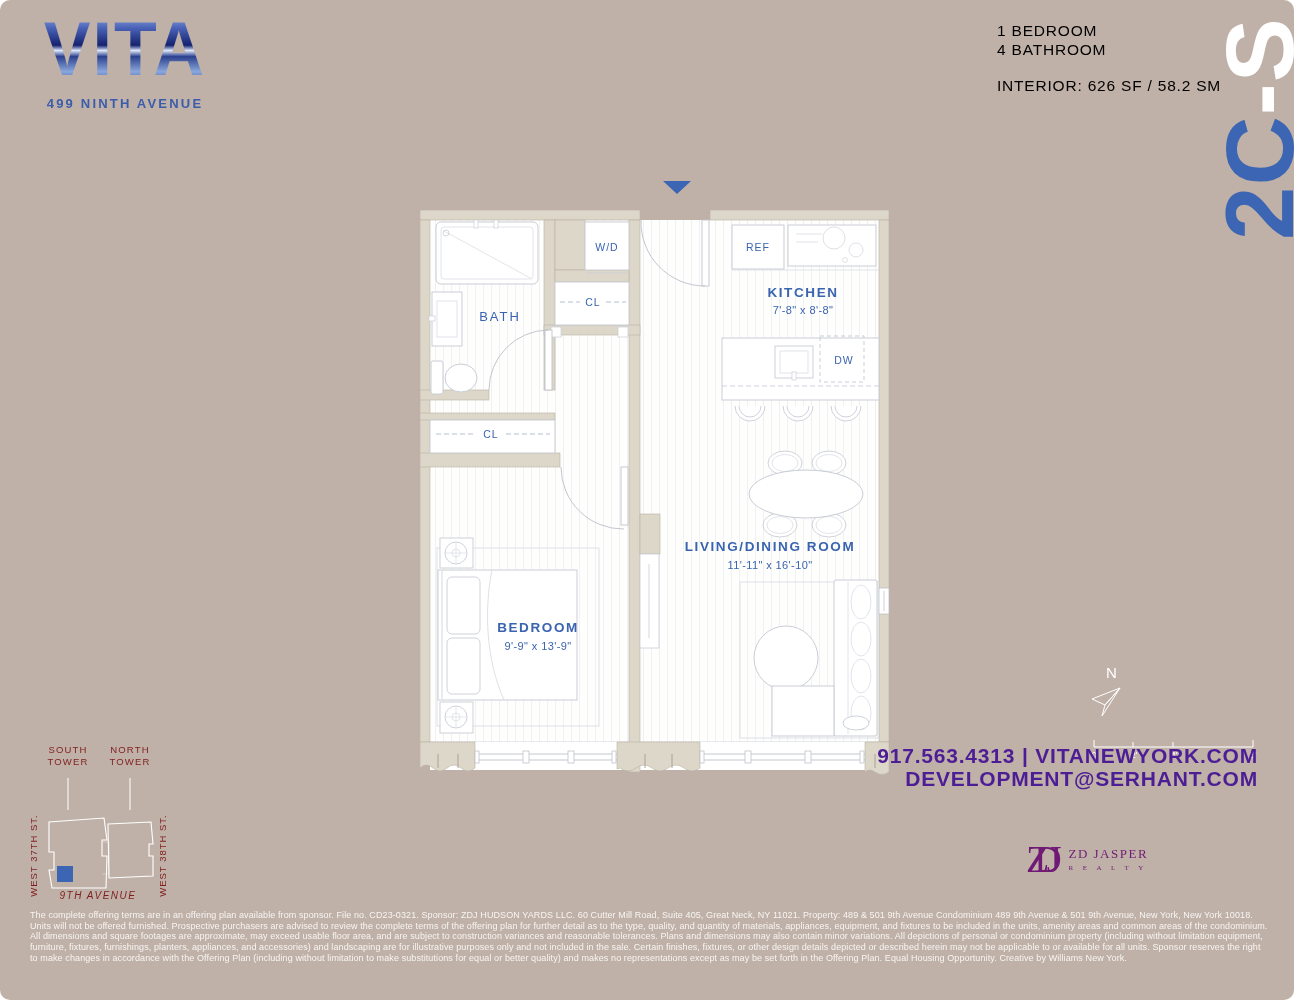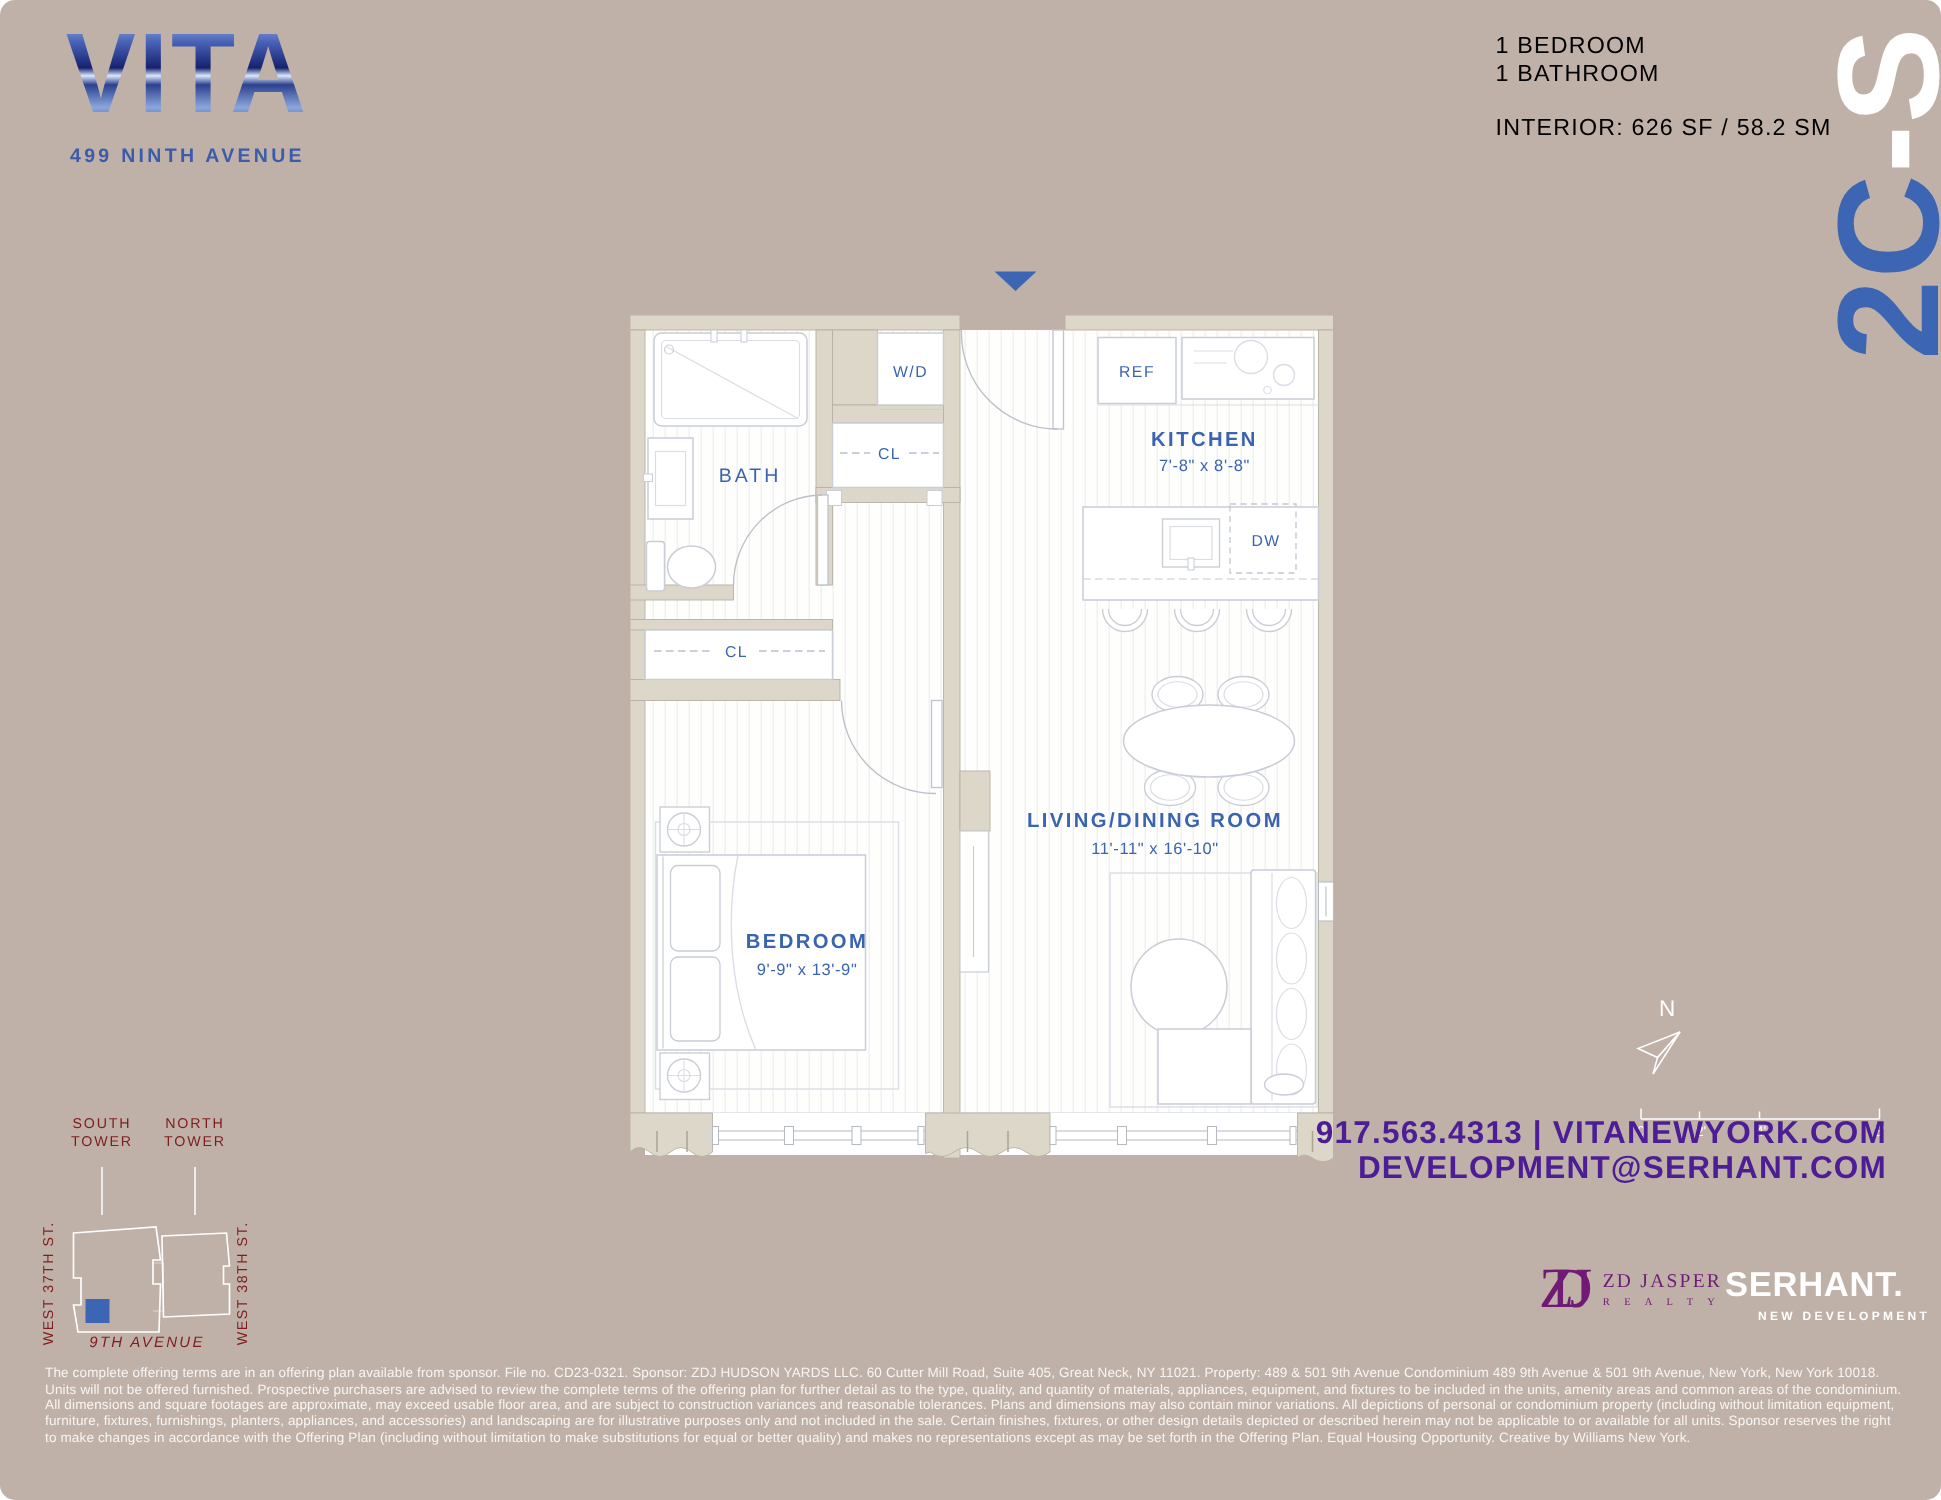--- a/index.html
+++ b/index.html
@@ -73,21 +73,21 @@
 
 <div class="canvas">
 
   <div class="logo-wrap">
     <div class="vita-text">VITA</div>
   </div>
   <div class="logo-address">499 NINTH AVENUE</div>
 
   <div class="unit-info">
     <div>1 BEDROOM</div>
-    <div>1 BATHROOM</div>
+    <div>4 BATHROOM</div>
     <div class="interior">INTERIOR: 626 SF / 58.2 SM</div>
   </div>
 
   <div class="unit-number"><span class="pfx">2C</span><span class="sfx">-S</span></div>
 
   <svg class="plan" viewBox="0 0 470 600">
     <defs>
       <pattern id="planks" width="8" height="8" patternUnits="userSpaceOnUse">
         <rect width="8" height="8" fill="#fefefc"></rect>
         <line x1="7.5" y1="0" x2="7.5" y2="8" stroke="#f0f1f4" stroke-width="1"></line>
@@ -323,20 +323,16 @@
     <div>DEVELOPMENT@SERHANT.COM</div>
   </div>
 
   <div class="zdj">
     <div class="monogram">ZDJ</div>
     <div>
       <div class="nm">ZD JASPER</div>
       <div class="sub">R E A L T Y</div>
     </div>
   </div>
-  <div class="serhant">
-    <div class="nm">SERHANT.</div>
-    <div class="sub">NEW DEVELOPMENT</div>
-  </div>
 
   <div class="disclaimer">The complete offering terms are in an offering plan available from sponsor. File no. CD23-0321. Sponsor: ZDJ HUDSON YARDS LLC. 60 Cutter Mill Road, Suite 405, Great Neck, NY 11021. Property: 489 &amp; 501 9th Avenue Condominium 489 9th Avenue &amp; 501 9th Avenue, New York, New York 10018. Units will not be offered furnished. Prospective purchasers are advised to review the complete terms of the offering plan for further detail as to the type, quality, and quantity of materials, appliances, equipment, and fixtures to be included in the units, amenity areas and common areas of the condominium. All dimensions and square footages are approximate, may exceed usable floor area, and are subject to construction variances and reasonable tolerances. Plans and dimensions may also contain minor variations. All depictions of personal or condominium property (including without limitation equipment, furniture, fixtures, furnishings, planters, appliances, and accessories) and landscaping are for illustrative purposes only and not included in the sale. Certain finishes, fixtures, or other design details depicted or described herein may not be applicable to or available for all units. Sponsor reserves the right to make changes in accordance with the Offering Plan (including without limitation to make substitutions for equal or better quality) and makes no representations except as may be set forth in the Offering Plan. Equal Housing Opportunity. Creative by Williams New York.</div>
 
 </div>
 
 </body></html>

